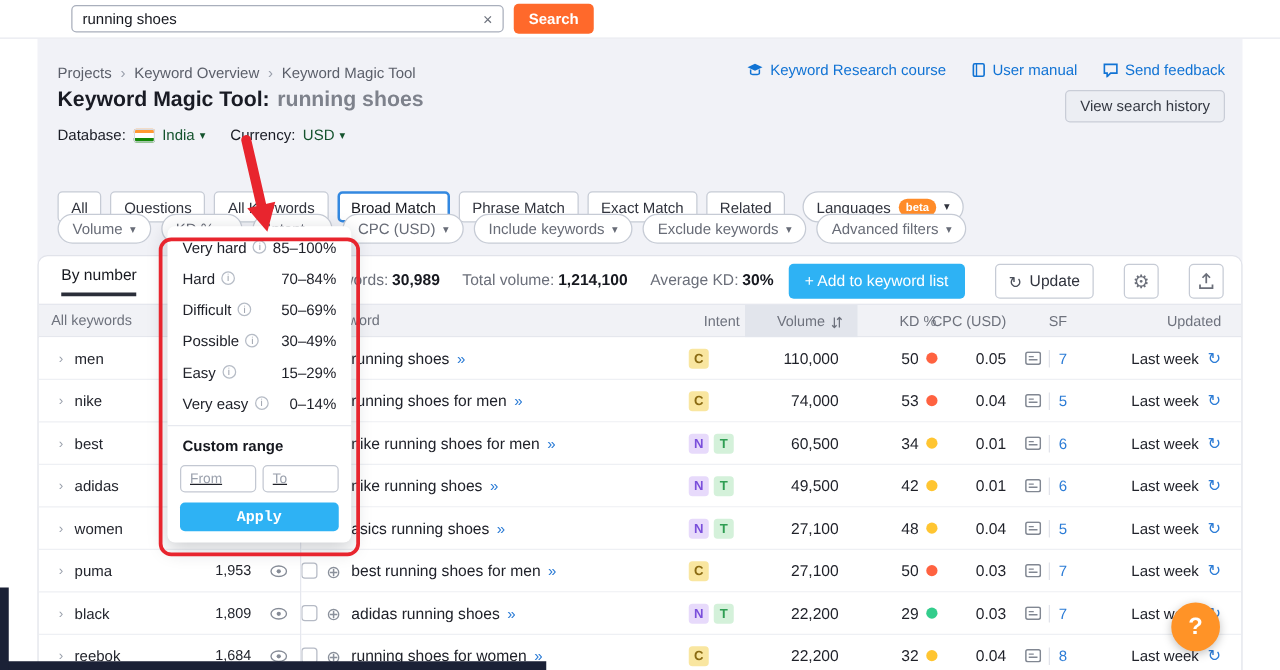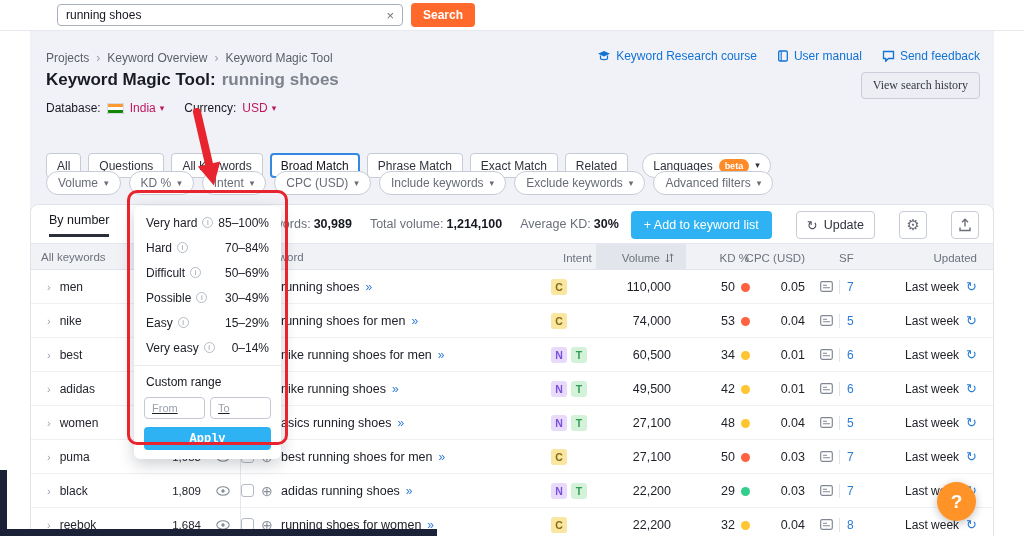--- a/index.html
+++ b/index.html
@@ -18,25 +18,25 @@
 
   .crumbs { position:absolute; left:46px; top:51px; display:flex; gap:7px; align-items:center; font-size:12px; color:#5b5f6a; z-index:2; }
   .crumb { cursor:pointer; }
   .sep { color:#9aa0ac; }
 
   .hlinks { position:absolute; right:44px; top:49px; display:flex; gap:20px; align-items:center; font-size:12px; color:#1173d4; z-index:2; }
   .hlink { display:flex; gap:5px; align-items:center; cursor:pointer; }
 
   .title-row { position:absolute; left:46px; top:70px; font-size:17px; font-weight:bold; color:#191b24; z-index:2; }
   .title-query { color:#7e828c; margin-left:6px; }
-  .view-history { position:absolute; right:44px; top:72px; background:#eceef3; border:1px solid #c9cdd7; border-radius:4px; font-size:12px; color:#343842; padding:5px 11px; cursor:pointer; z-index:2;font-family:Liberation Serif, serif; }
+  .view-history { position:absolute; right:44px; top:72px; background:#eceef3; border:1px solid #c9cdd7; border-radius:4px; font-size:12px; color:#343842; padding:5px 11px; cursor:pointer; z-index:2; }
 
   .meta-row { position:absolute; left:46px; top:101px; display:flex; align-items:center; gap:6px; font-size:12px; color:#191b24; z-index:2; }
   .flag { width:17px; height:11px; border-radius:2px; background:linear-gradient(180deg,#ff9933 33%,#ffffff 33%,#ffffff 66%,#138808 66%); box-shadow:inset 0 0 0 1px #d8dbe2; }
-  .blue-link { color:#be185d; cursor:pointer; display:flex; align-items:center; gap:4px; }
+  .blue-link { color:#14532d; cursor:pointer; display:flex; align-items:center; gap:4px; }
   .caret { font-size:9px; line-height:1; }
   .meta-gap { margin-left:14px; }
 
   .tabs-row { position:absolute; left:46px; top:153px; display:flex; align-items:flex-start; z-index:2; }
   .mtabs { display:flex; gap:7px; }
   .mtab { height:25px; padding:0 10px; background:#fff; border:1px solid #c6cbd5; border-radius:4px; font-size:12px; color:#30333d; cursor:pointer; font-family:inherit; }
   .mtab.active { border:2px solid #3388e0; padding:0 9px; color:#16181f; }
   .langs { margin-left:14px; height:25px; border:1px solid #c6cbd5; border-radius:13px; background:#fff; display:flex; align-items:center; gap:6px; padding:0 10px; font-size:12px; color:#30333d; cursor:pointer; }
   .beta { background:#ff8b28; color:#fff; font-size:9px; font-weight:bold; border-radius:7px; padding:2px 6px; }
 
@@ -83,27 +83,27 @@
   .num { text-align:right; font-size:12.5px; color:#1f2129; }
   .cpc { padding-right:8px; }
   .dot-wrap { padding-left:6px; }
   .dot { width:9px; height:9px; border-radius:50%; display:inline-block; background:#ccc; }
   .serp { display:flex; justify-content:center; cursor:pointer; }
   .sf { color:#2c7cd6; font-size:12px; border-left:1px solid #e1e3ea; padding-left:7px; line-height:14px; cursor:pointer; justify-self:start; }
   .upd { display:flex; justify-content:flex-end; align-items:center; gap:7px; font-size:12px; color:#20222a; }
   .refresh { color:#2c7cd6; font-size:13px; line-height:1; cursor:pointer; }
 
   
-  .kd-panel { position:absolute; left:134px; top:206px; width:147px; background:#fff; border-radius:6px; box-shadow:0 5px 16px rgba(25,30,45,.22); z-index:50; padding:4px 0 9px; }
+  .kd-panel { position:absolute; left:134px; top:181px; width:147px; background:#fff; border-radius:6px; box-shadow:0 5px 16px rgba(25,30,45,.22); z-index:50; padding:4px 0 9px; }
   .kd-opt { height:25px; display:flex; align-items:center; padding:0 12px; font-size:12px; color:#20222a; cursor:pointer; }
   .kd-label { display:flex; gap:5px; align-items:center; flex:1; }
   .info-i { width:11px; height:11px; border:1px solid #b6bcc6; border-radius:50%; font-size:8px; font-style:normal; color:#959ba6; display:inline-flex; align-items:center; justify-content:center; }
   .kd-range { color:#20222a; }
   .kd-divider { height:1px; background:#e7e9ef; margin:5px 0; }
-  .kd-custom { font-size:12px; font-weight:normal; color:#16181f; padding:4px 12px 8px; }
+  .kd-custom { font-size:12px; font-weight:bold; color:#16181f; padding:4px 12px 8px; }
   .kd-inputs { display:flex; gap:5px; padding:0 10px; }
   .kd-inputs input { width:50%; height:22px; border:1px solid #c3c8d2; border-radius:4px; font-size:11px; padding:0 7px; color:#20222a; outline:none; font-family:inherit;text-decoration:underline; }
   .kd-inputs input::placeholder { color:#9aa0ac; }
   .kd-apply { display:block; margin:8px 10px 0; width:calc(100% - 20px); height:23px; background:#2eb2f4; color:#fff; font-size:12px; font-weight:bold; border:none; border-radius:4px; cursor:pointer; font-family:Liberation Mono, monospace; }
 
   .red-box { position:absolute; left:127px; top:190px; width:161px; height:255px; border:3px solid #e8252e; border-radius:10px; z-index:60; pointer-events:none; }
   .annot-arrow { position:absolute; left:183px; top:108px; z-index:61; pointer-events:none; }
 
   .help-btn { position:absolute; left:937px; top:482px; width:39px; height:39px; border-radius:50%; background:#ff9327; color:#fff; font-size:19px; font-weight:bold; display:flex; align-items:center; justify-content:center; box-shadow:0 2px 8px rgba(0,0,0,.25); z-index:70; cursor:pointer; }
 

